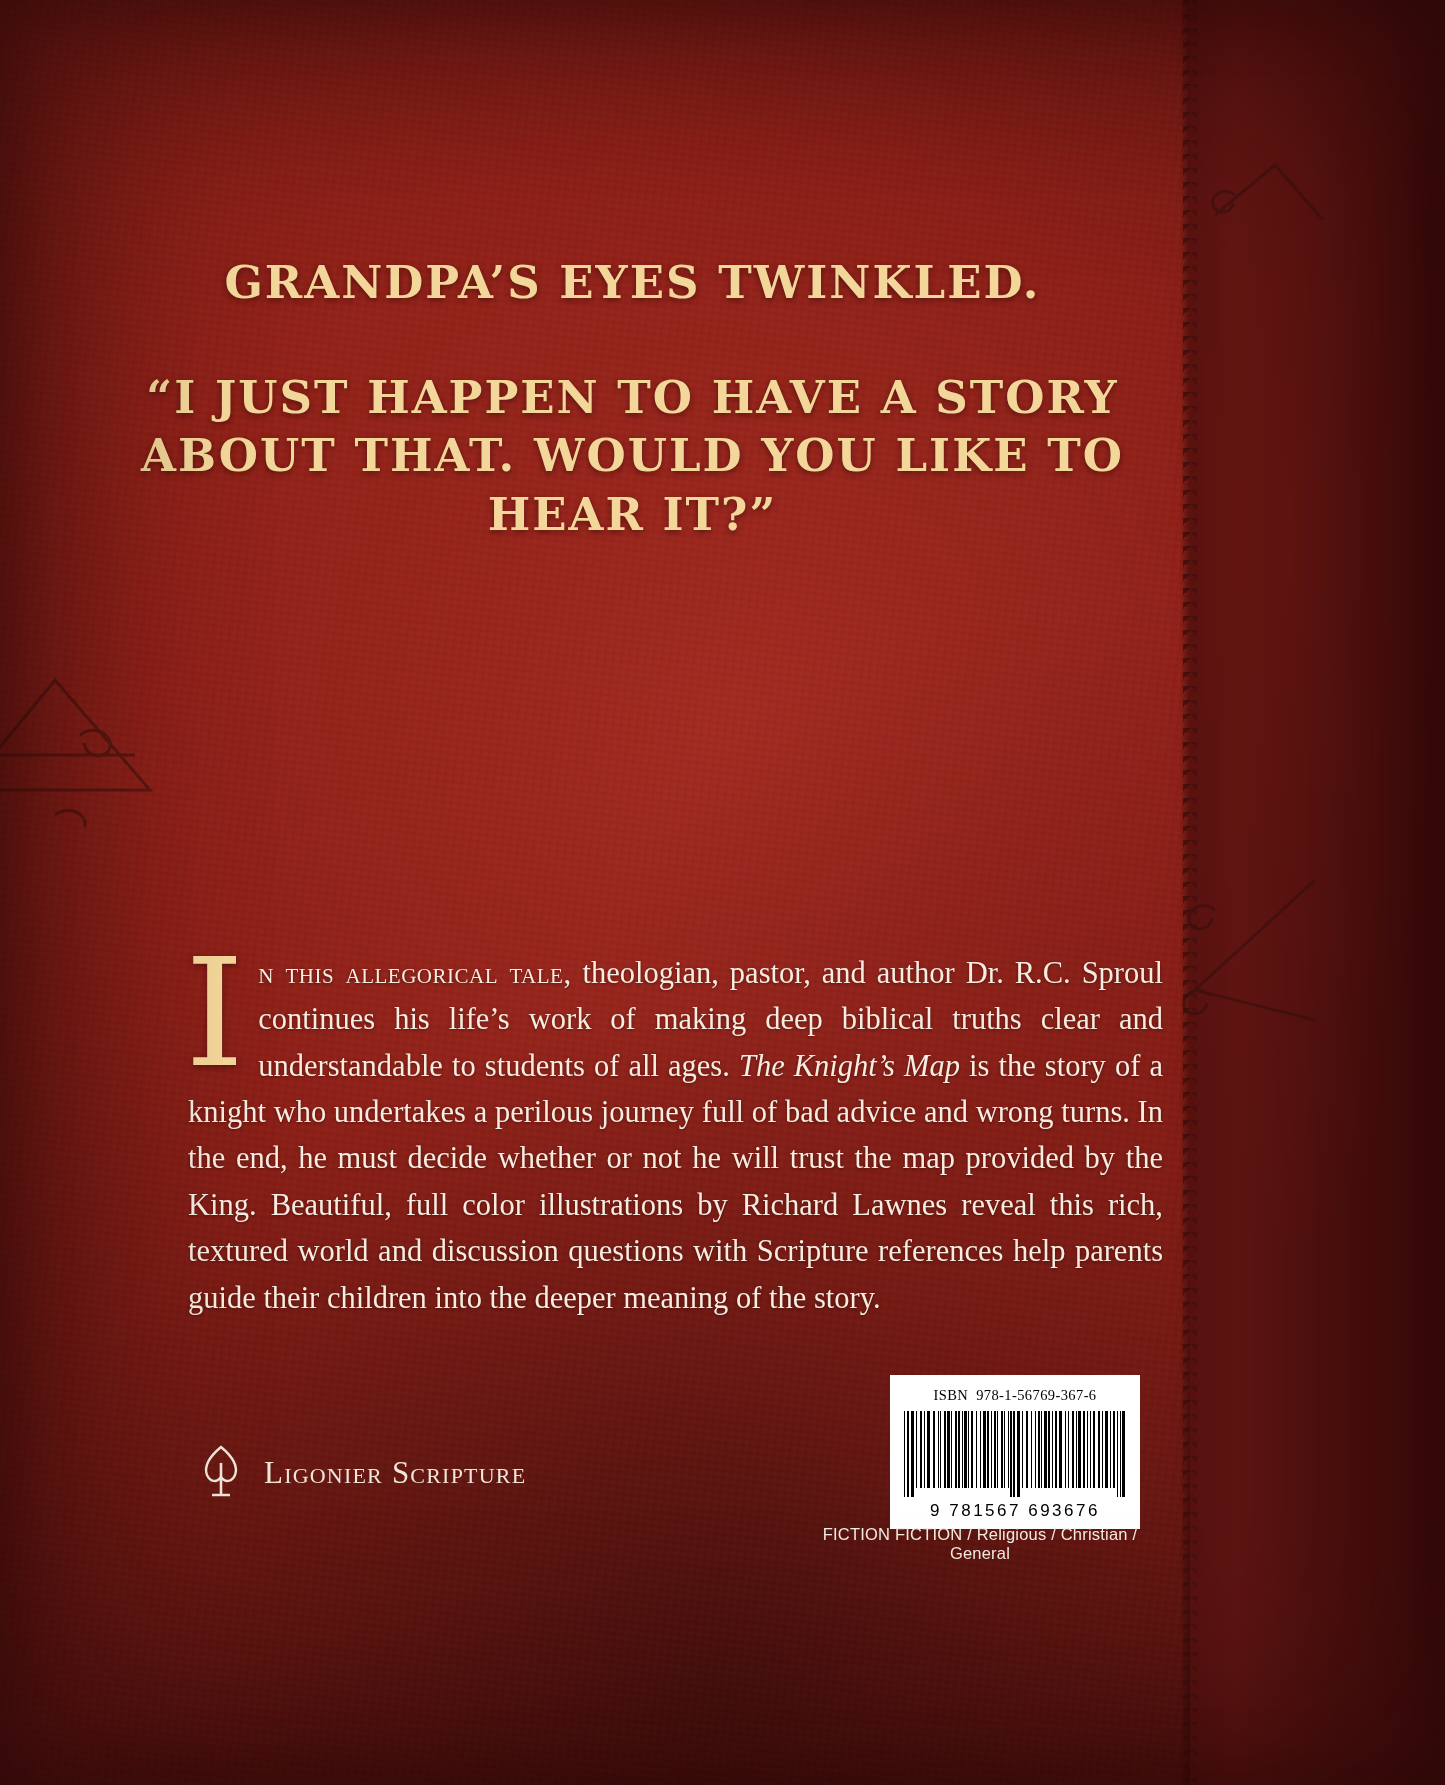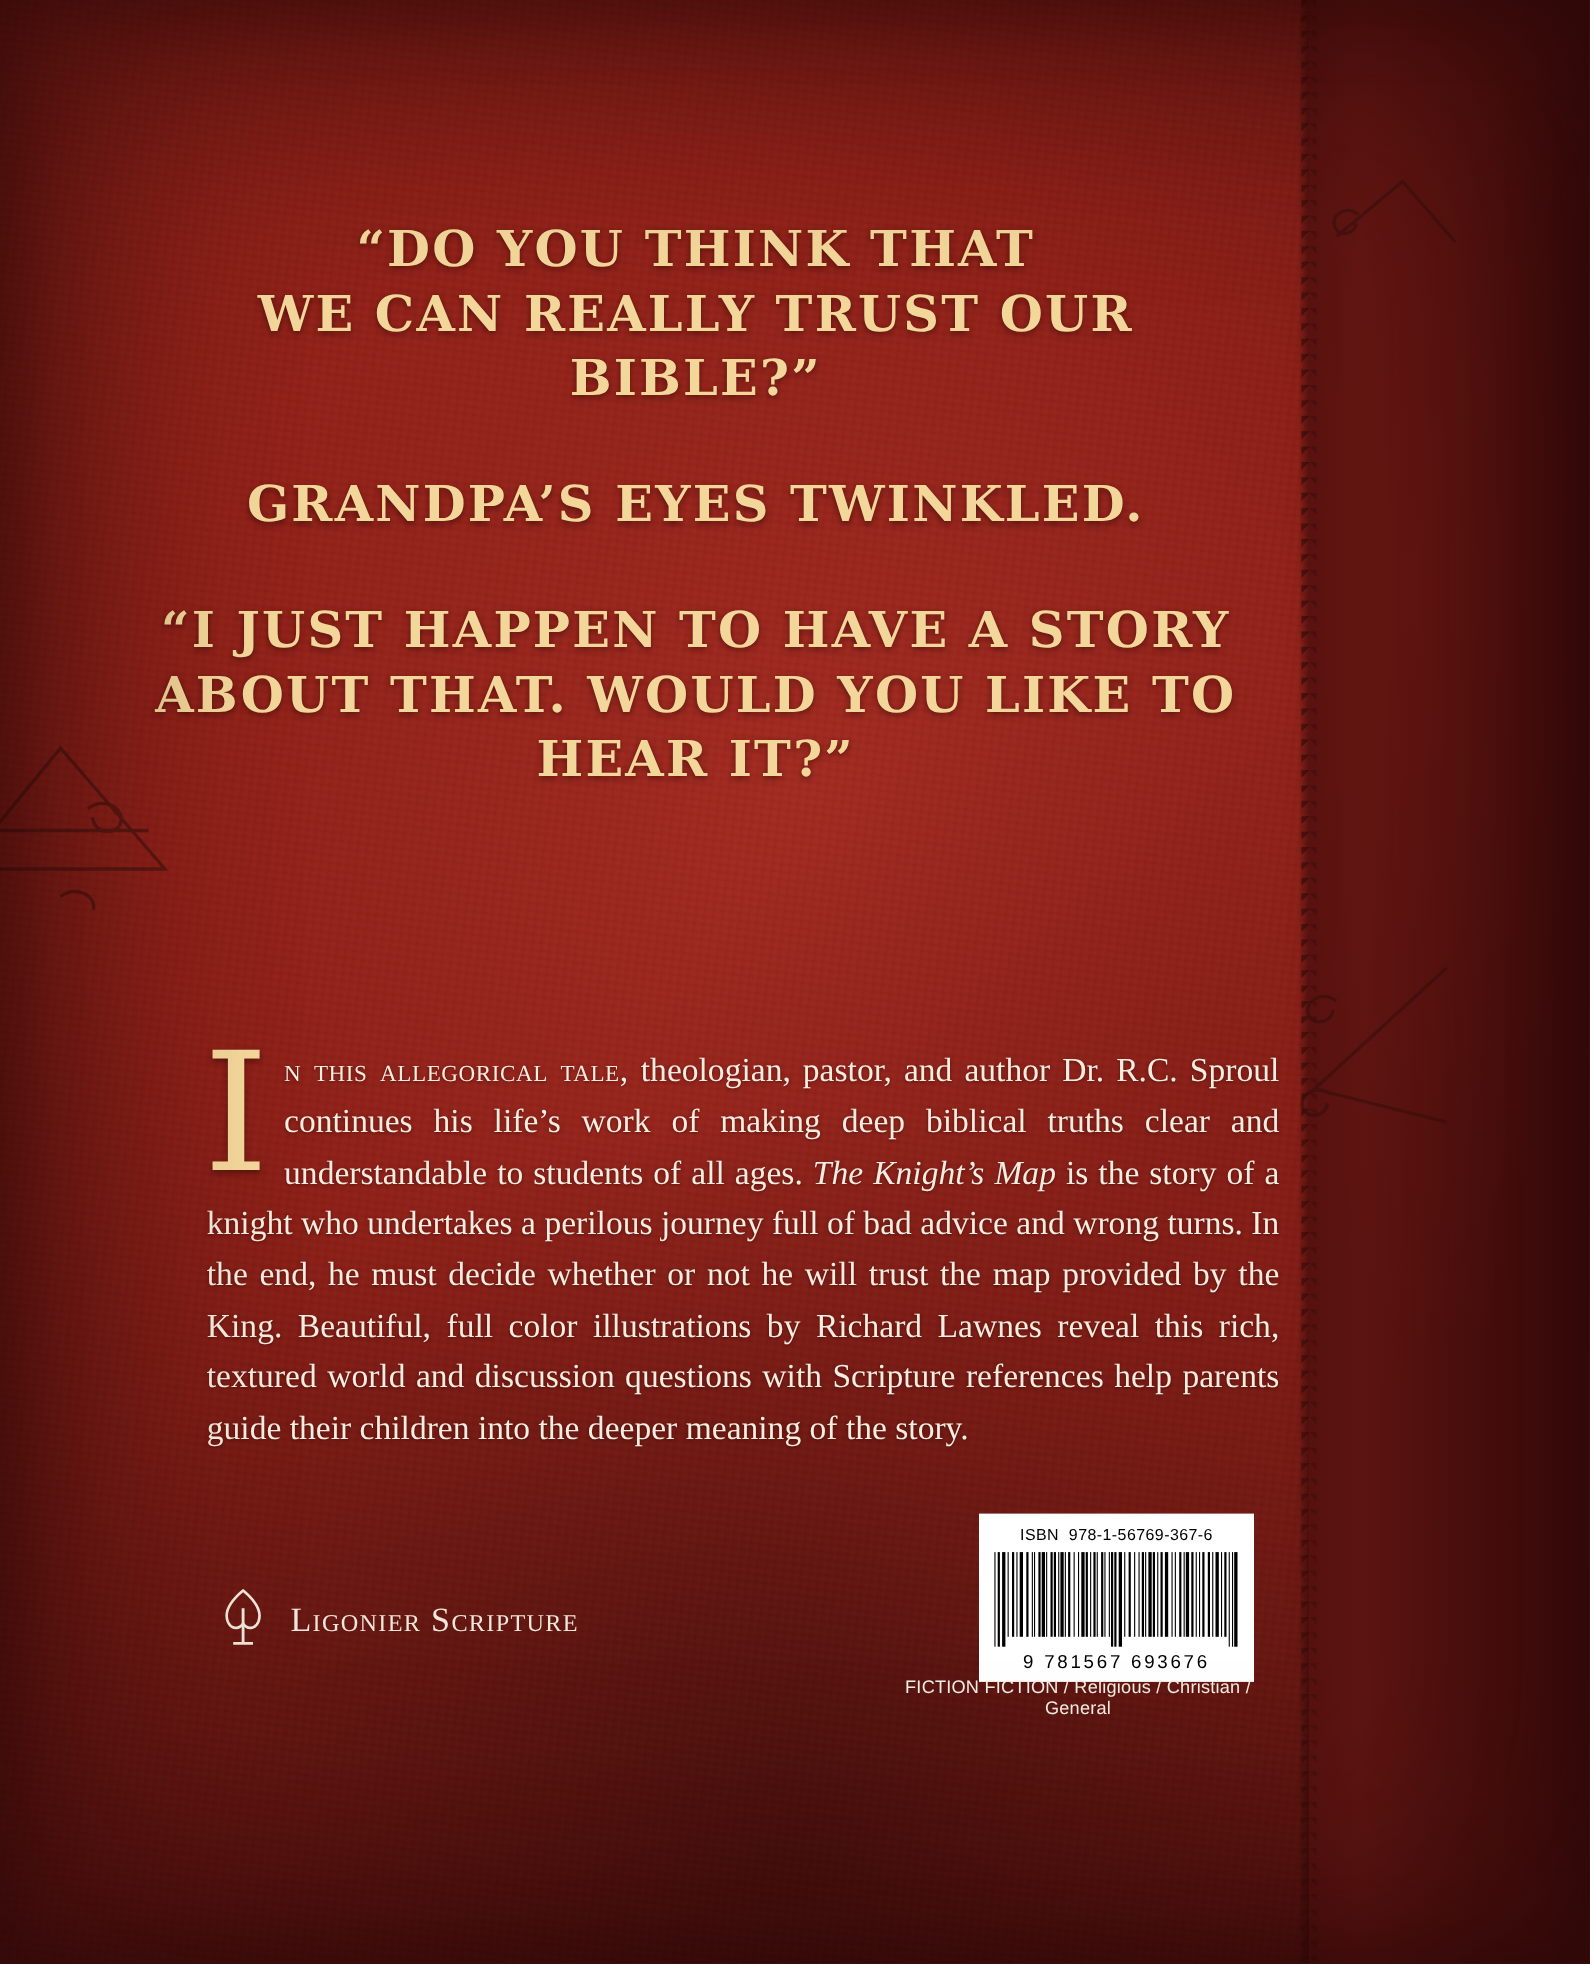--- a/index.html
+++ b/index.html
@@ -156,21 +156,21 @@
   .barcode-box {
     position: absolute;
     right: 305px;
     bottom: 256px;
     width: 250px;
     background: #ffffff;
     padding: 12px 14px 8px 14px;
     box-sizing: border-box;
   }
   .isbn-text {
-    font-family: Liberation Sans, sans-serif;
+    font-family: Liberation Serif, serif;
     font-size: 14.5px;
     color: #000;
     text-align: center;
     letter-spacing: 0.4px;
     margin-bottom: 7px;
   }
   .bars {
     height: 86px;
     display: flex;
     align-items: stretch;
@@ -224,24 +224,20 @@
   <div class="flourish fl-left">
     <svg width="230" height="190" viewBox="0 0 230 190">
       <path d="M5,150 L95,40 L190,150 Z" stroke="#33100e" stroke-width="3" fill="none"></path>
       <path d="M0,115 L175,115" stroke="#33100e" stroke-width="3" fill="none"></path>
       <path d="M120,95 c14,-10 32,-2 30,12 c-3,13 -24,12 -26,-4" stroke="#33100e" stroke-width="3" fill="none"></path>
       <path d="M95,175 c14,-10 32,-2 30,12" stroke="#33100e" stroke-width="3" fill="none"></path>
     </svg>
   </div>
 
   <div class="quote">
-    <p class="q1">
-      <span>“Do you think that</span><br>
-      <span>we can really trust our Bible?”</span>
-    </p>
     <p class="q2">
       <span>Grandpa’s eyes twinkled.</span>
     </p>
     <p class="q3">
       <span>“I just happen to have a story</span><br>
       <span>about that. Would you like to</span><br>
       <span>hear it?”</span>
     </p>
   </div>
 

